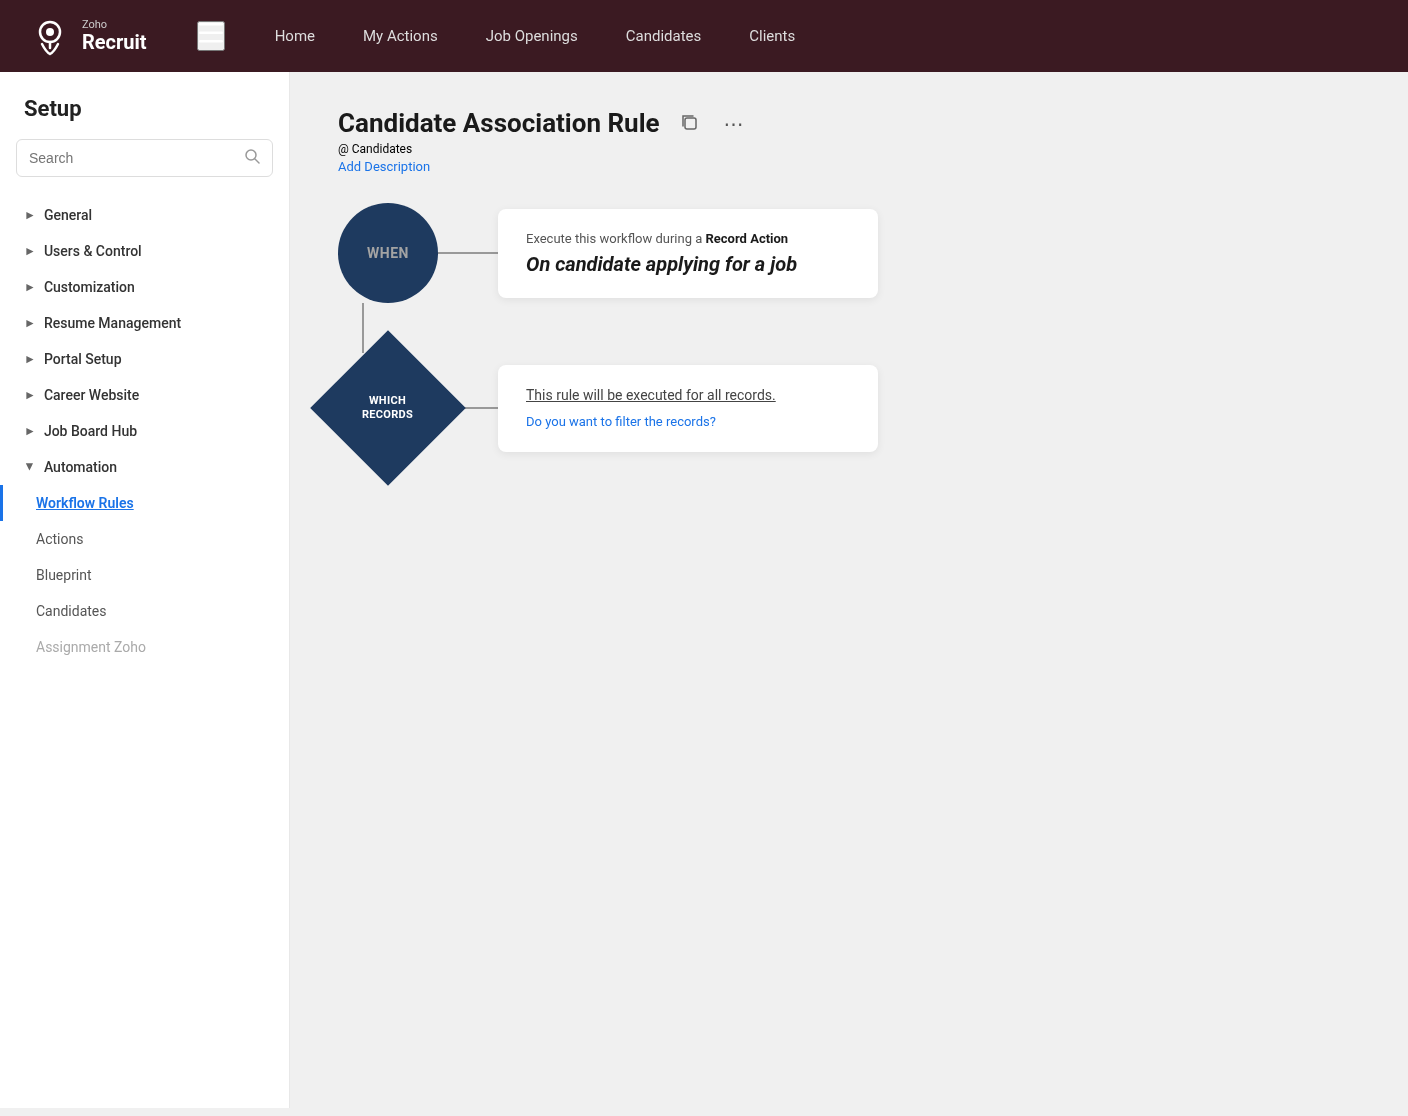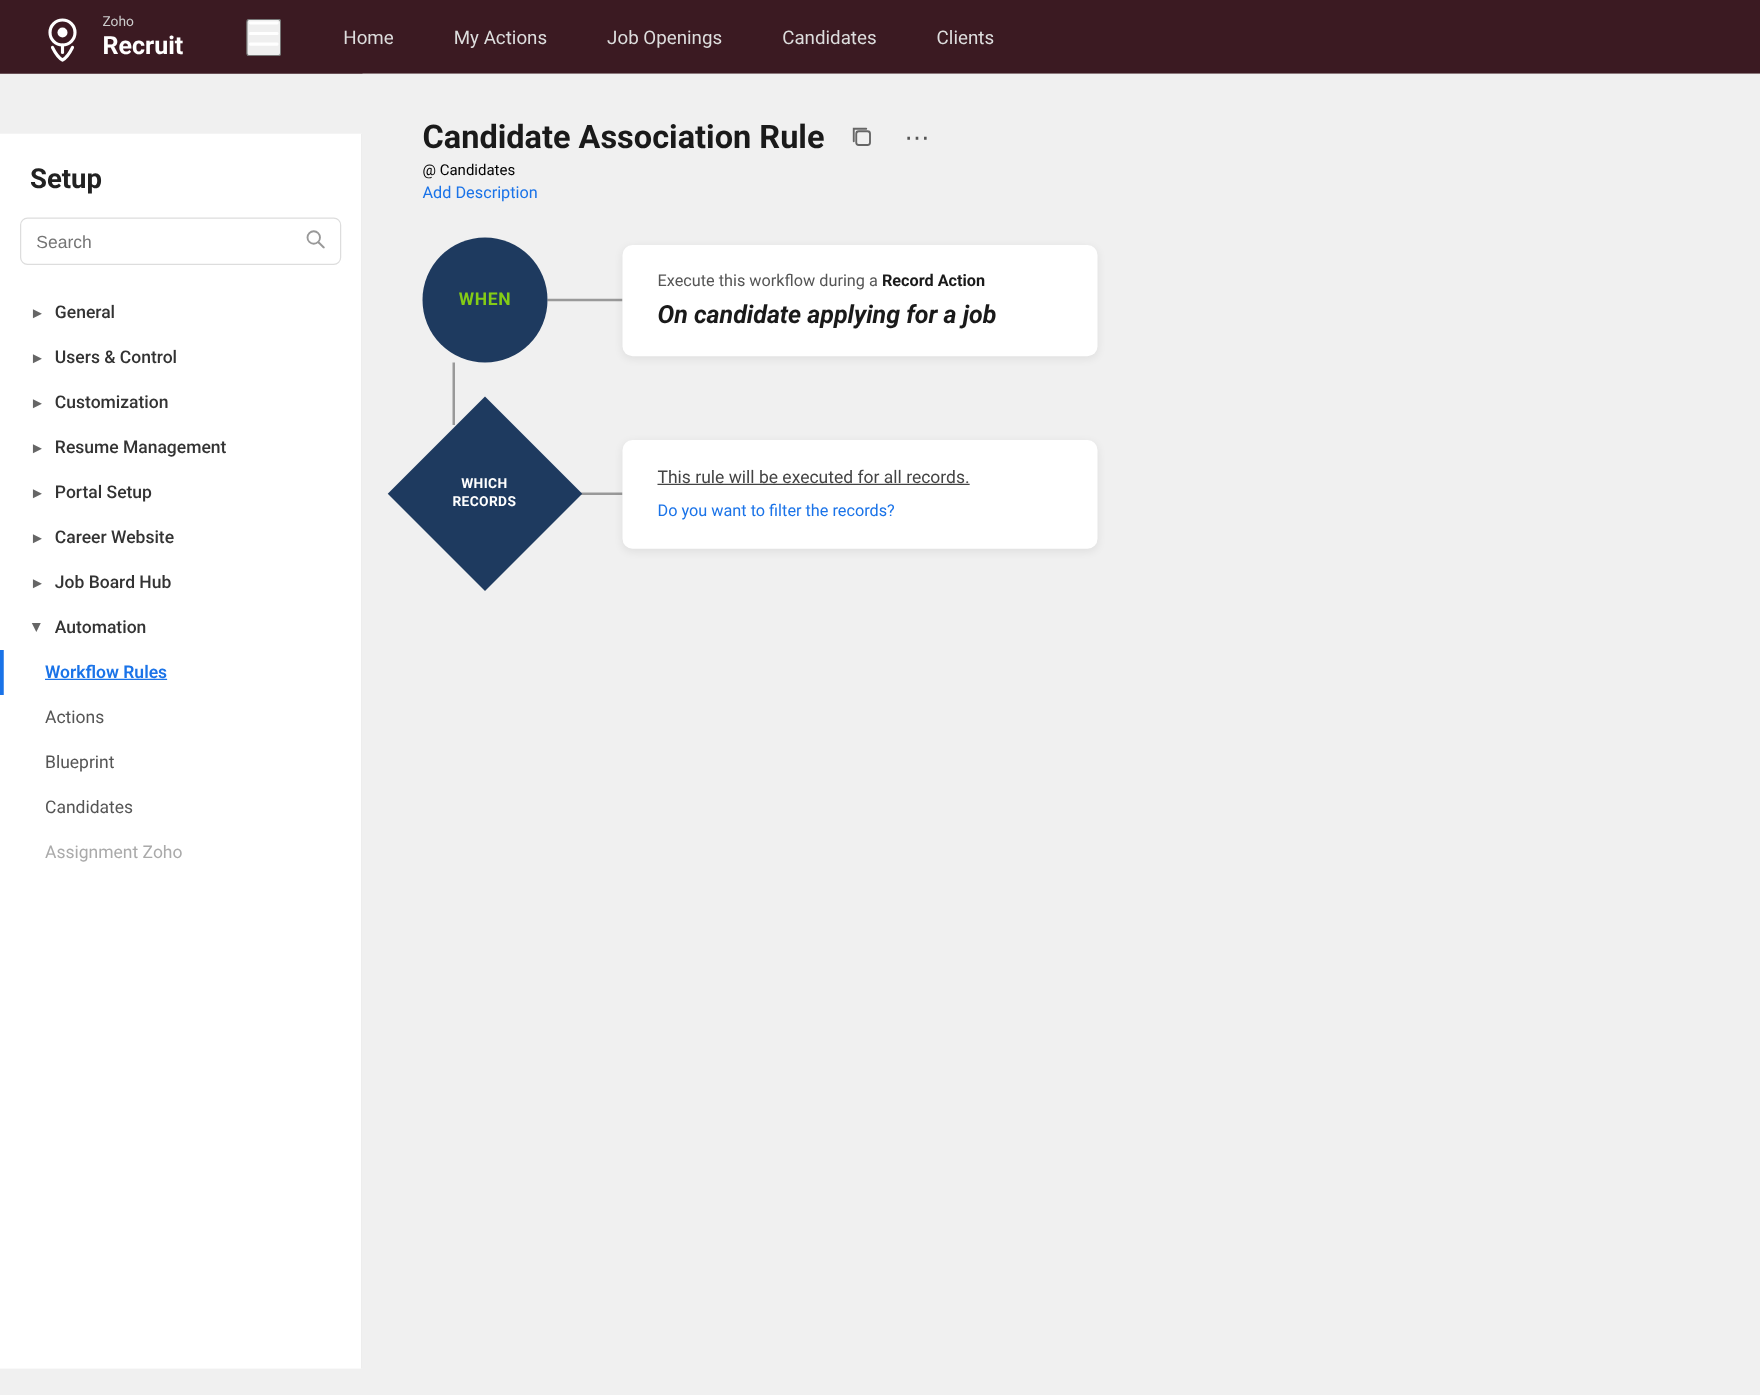--- a/index.html
+++ b/index.html
@@ -1,21 +1,21 @@
 <!DOCTYPE html>
 <html><head>
   <meta charset="utf-8">
   <style>
     * { box-sizing: border-box; margin: 0; padding: 0; }
     body { font-family: -apple-system, BlinkMacSystemFont, 'Segoe UI', Roboto, sans-serif; background: #f0f0f0; }
 
     
     .topnav {
       background: #3b1a22;
-      height: 59px;
+      height: 72px;
       display: flex;
       align-items: center;
       padding: 0 28px;
       gap: 40px;
     }
     .topnav-logo {
       display: flex;
       align-items: center;
       gap: 10px;
       color: white;
@@ -49,21 +49,20 @@
       min-height: calc(100vh - 80px);
     }
 
     
     .sidebar {
       width: 290px;
       background: white;
       padding: 24px 0;
       flex-shrink: 0;
       border-right: 1px solid #e8e8e8;
-      margin-top: 48px;
     }
     .sidebar-title {
       font-size: 22px;
       font-weight: 700;
       color: #222;
       padding: 0 24px 18px 24px;
     }
     .search-box {
       margin: 0 16px 20px 16px;
       display: flex;
@@ -166,21 +165,21 @@
 
     
     .node-circle {
       width: 100px;
       height: 100px;
       border-radius: 50%;
       background: #1e3a5f;
       display: flex;
       align-items: center;
       justify-content: center;
-      color: #84cc16;
+      color: #a3a3a3;
       font-size: 14px;
       font-weight: 700;
       letter-spacing: 0.5px;
       flex-shrink: 0;
       position: relative;
       z-index: 2;
     }
 
     
     .node-diamond {

